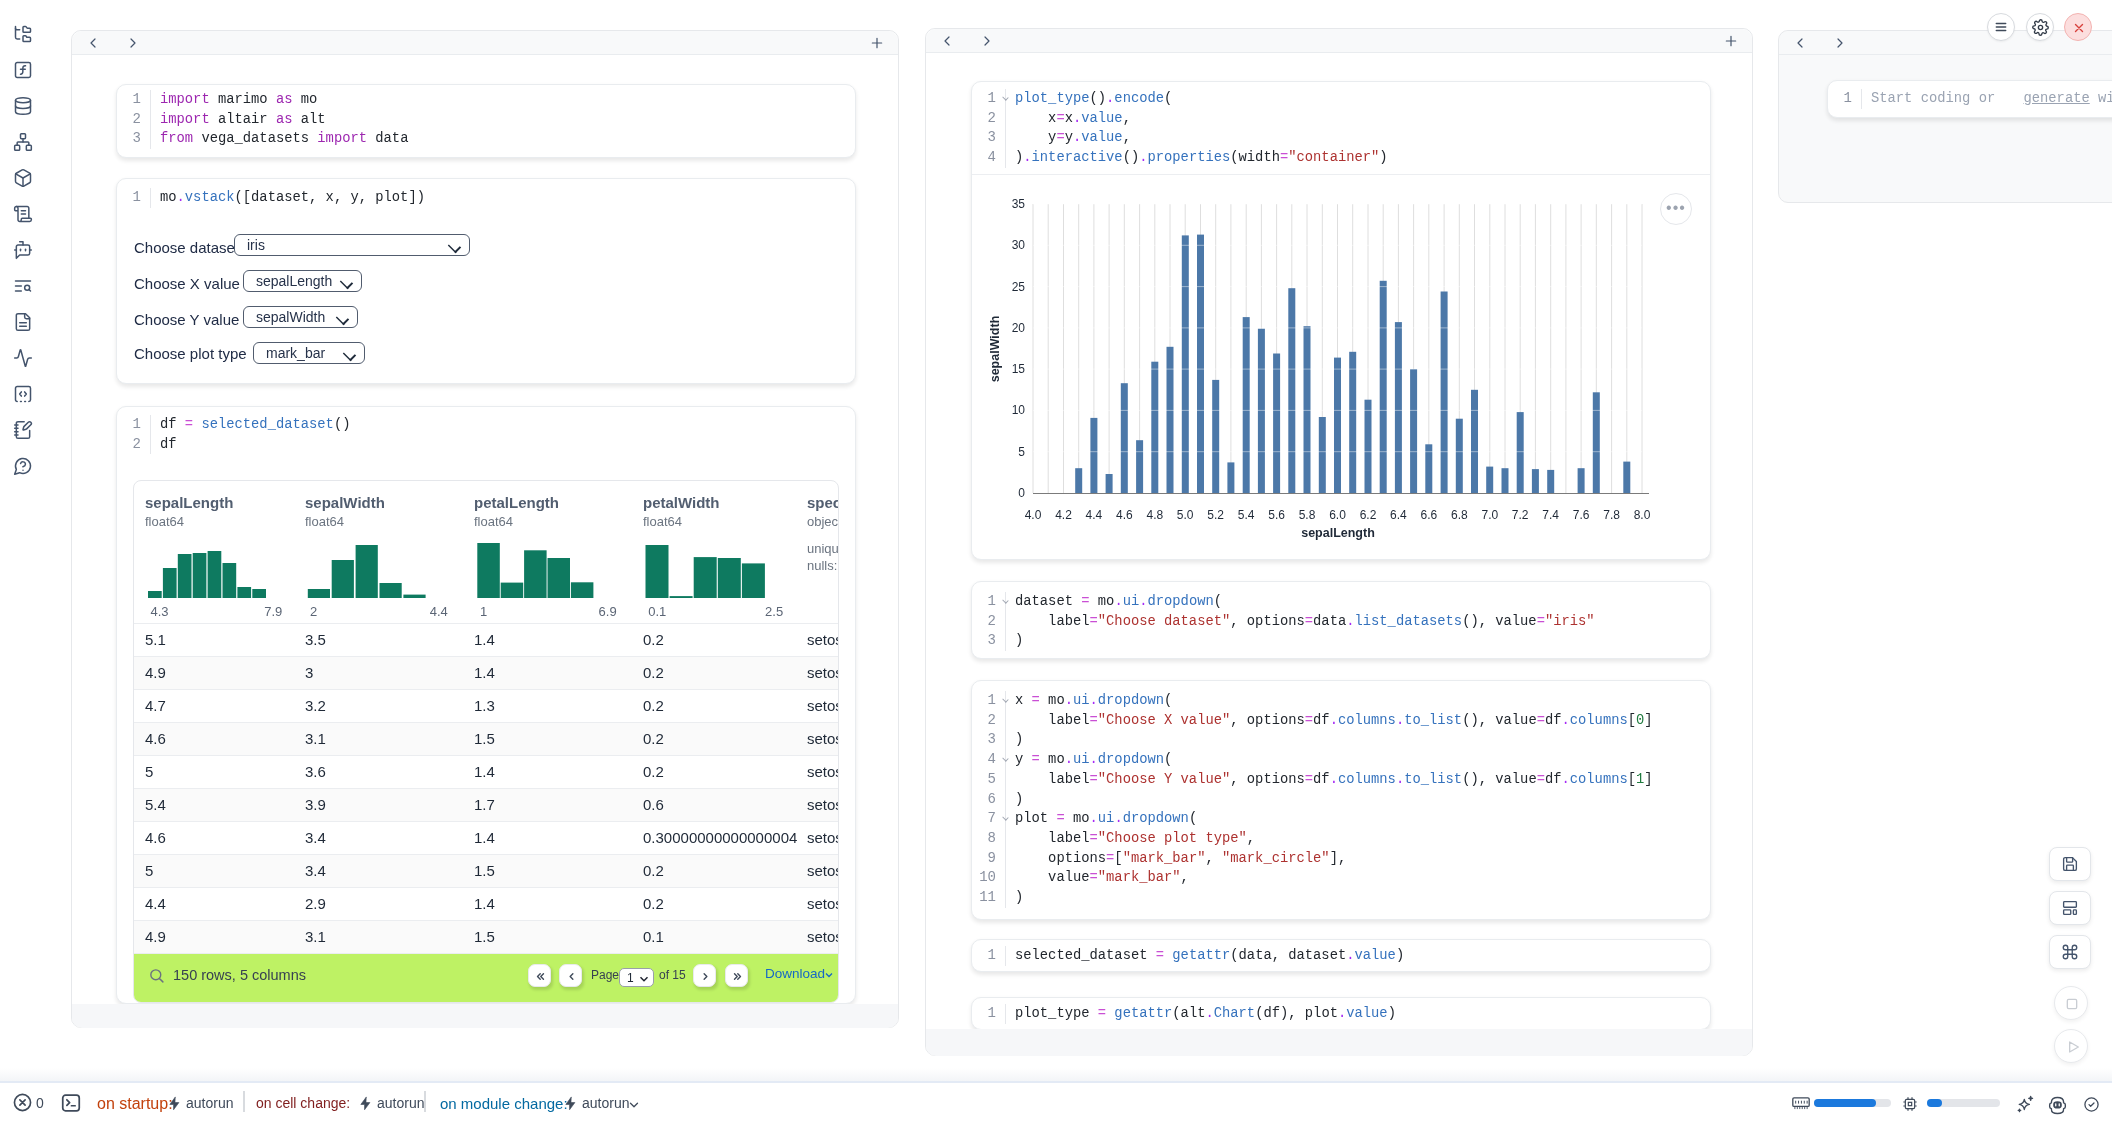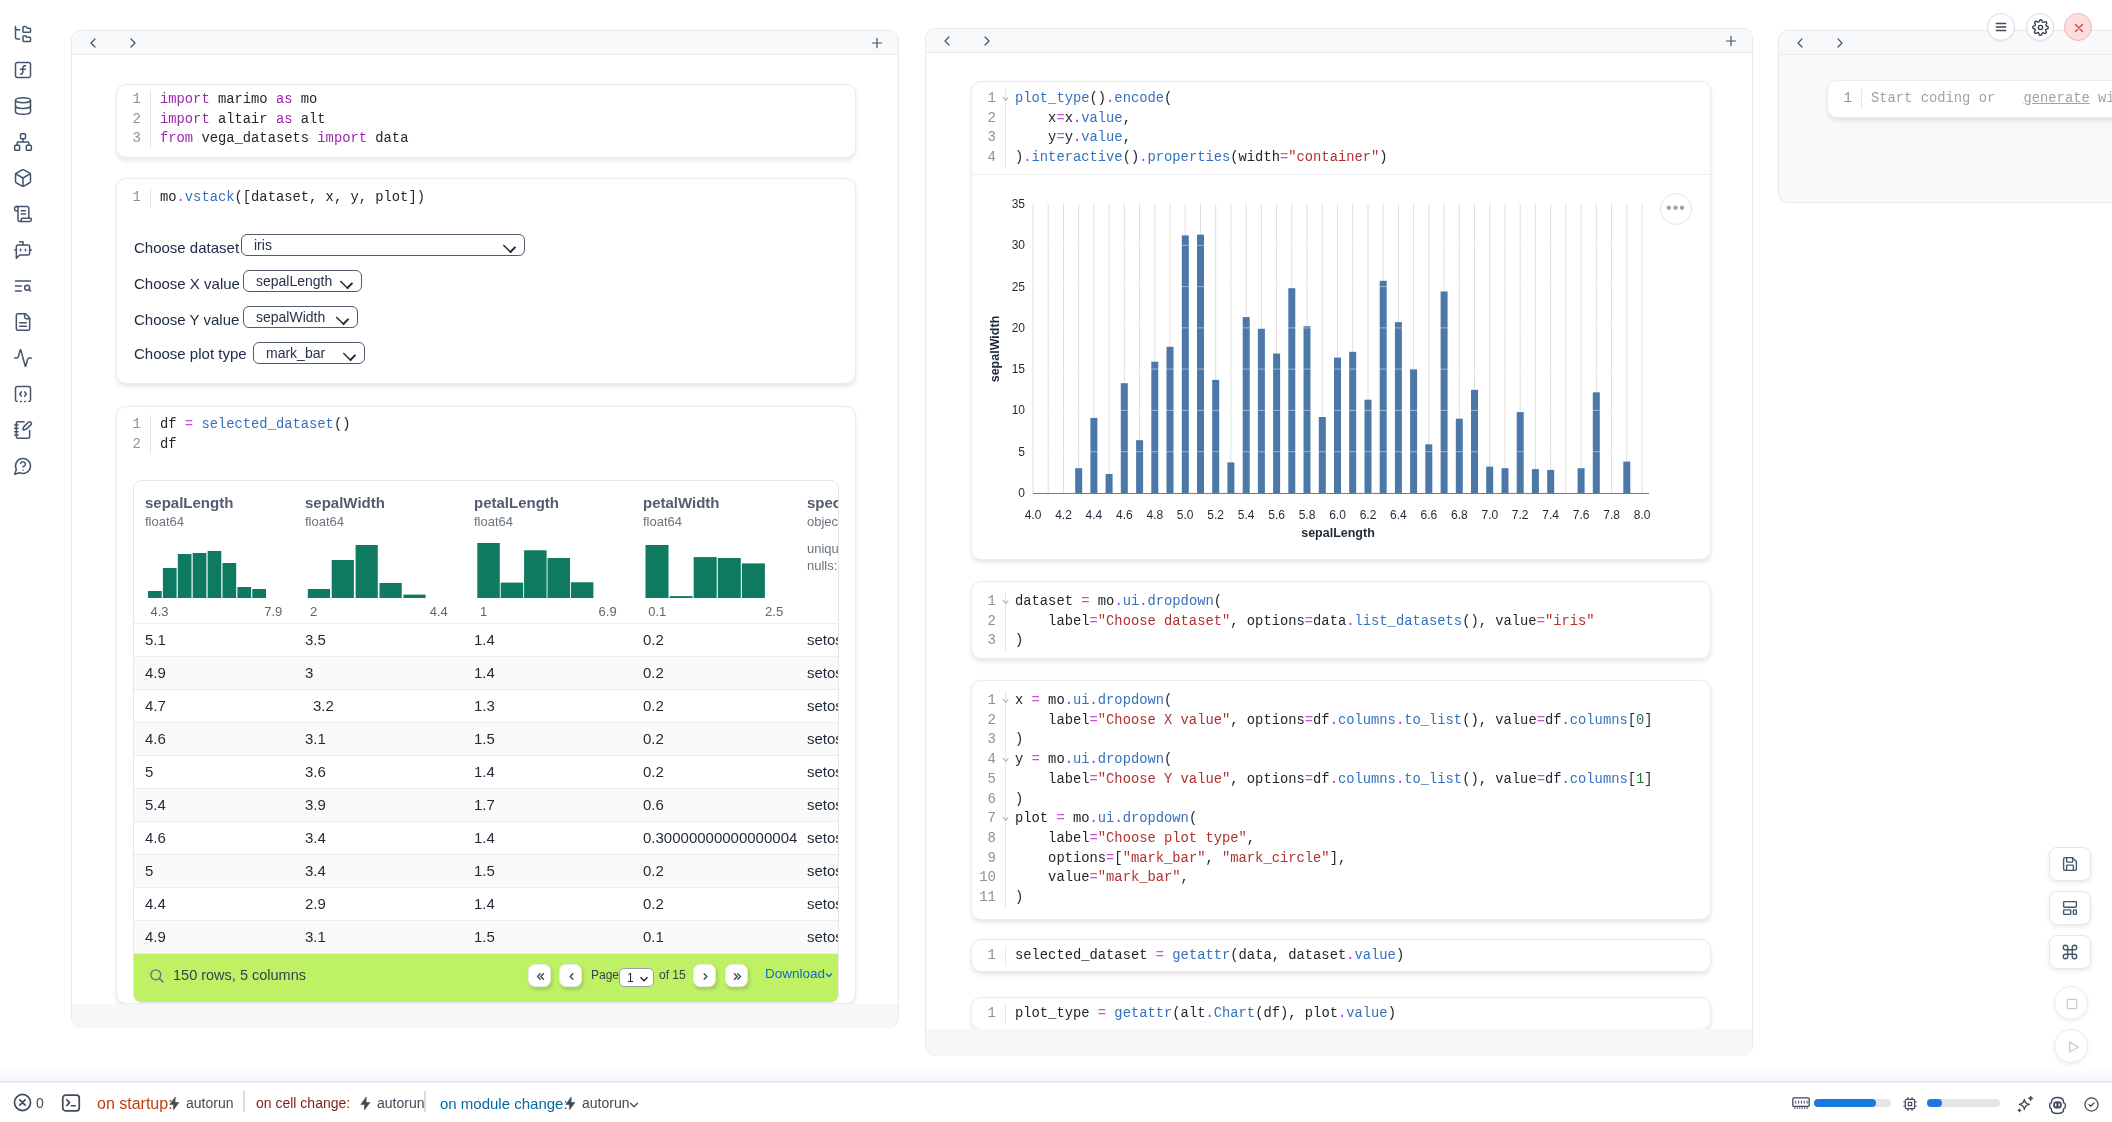--- a/index.html
+++ b/index.html
@@ -127,21 +127,21 @@
       <div class="cl"><span class="ln">2</span><span class="ct"><span class="kw">import</span> altair <span class="kw">as</span> alt</span></div>
       <div class="cl"><span class="ln">3</span><span class="ct"><span class="kw">from</span> vega_datasets <span class="kw">import</span> data</span></div>
     </div>
   </div>
 
   <div class="cell" style="left:44px; top:147px; width:740px; height:206px;">
     <div class="code" style="padding-top:9px;">
       <div class="cl"><span class="ln">1</span><span class="ct">mo<span class="dot">.</span><span class="fn">vstack</span>([dataset, x, y, plot])</span></div>
     </div>
     <span class="lbl" style="position:absolute;left:17px;top:60px;">Choose dataset</span>
-      <span class="sel" style="position:absolute;left:124px;top:55px;width:284px;">iris</span>
+      <span class="sel" style="position:absolute;left:117px;top:55px;width:236px;">iris</span>
     <span class="lbl" style="position:absolute;left:17px;top:96px;">Choose X value</span>
       <span class="sel" style="position:absolute;left:126px;top:91px;width:119px;">sepalLength</span>
     <span class="lbl" style="position:absolute;left:17px;top:132px;">Choose Y value</span>
       <span class="sel" style="position:absolute;left:126px;top:127px;width:115px;">sepalWidth</span>
     <span class="lbl" style="position:absolute;left:17px;top:166px;">Choose plot type</span>
       <span class="sel" style="position:absolute;left:136px;top:163px;width:112px;">mark_bar</span>
   </div>
 
   <div class="cell" style="left:44px; top:375px; width:740px; height:598px;">
     <div class="code" style="padding-top:8px;">
@@ -204,21 +204,21 @@
           </div>
 <div style="position:relative;height:33px;background:#fafafa;border-top:1px solid #ebedf0;font-size:15px;color:#1f2937;">
             <span style="position:absolute;left:11px;top:7px;">4.9</span>
             <span style="position:absolute;left:171px;top:7px;">3</span>
             <span style="position:absolute;left:340px;top:7px;">1.4</span>
             <span style="position:absolute;left:509px;top:7px;">0.2</span>
             <span style="position:absolute;left:673px;top:7px;">setos</span>
           </div>
 <div style="position:relative;height:33px;background:#fff;border-top:1px solid #ebedf0;font-size:15px;color:#1f2937;">
             <span style="position:absolute;left:11px;top:7px;">4.7</span>
-            <span style="position:absolute;left:171px;top:7px;margin-left:8px;">3.2</span>
+            <span style="position:absolute;left:171px;top:7px;">3.2</span>
             <span style="position:absolute;left:340px;top:7px;">1.3</span>
             <span style="position:absolute;left:509px;top:7px;">0.2</span>
             <span style="position:absolute;left:673px;top:7px;">setos</span>
           </div>
 <div style="position:relative;height:33px;background:#fafafa;border-top:1px solid #ebedf0;font-size:15px;color:#1f2937;">
             <span style="position:absolute;left:11px;top:7px;">4.6</span>
             <span style="position:absolute;left:171px;top:7px;">3.1</span>
             <span style="position:absolute;left:340px;top:7px;">1.5</span>
             <span style="position:absolute;left:509px;top:7px;">0.2</span>
             <span style="position:absolute;left:673px;top:7px;">setos</span>

